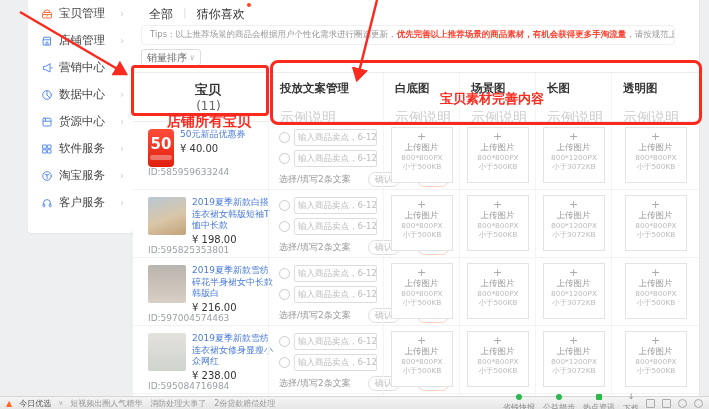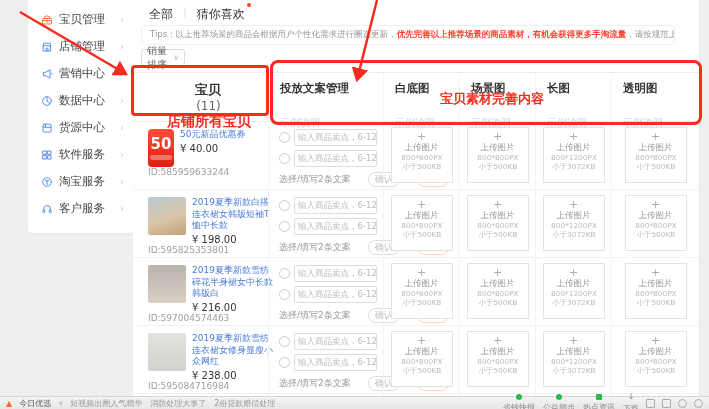--- a/index.html
+++ b/index.html
@@ -1,41 +1,41 @@
 <!DOCTYPE html>
 <html><head>
 <meta charset="utf-8">
 <style>
   html,body{margin:0;padding:0;}
   body{font-family:"DejaVu Sans","Liberation Sans",sans-serif;background:#edeff1;}
   .screen{position:relative;width:709px;height:409px;overflow:hidden;background:#edeff1;}
 
   
-  .sidebar{position:absolute;left:28px;top:0;width:105px;height:233px;background:#fff;border-radius:0 0 4px 4px;box-shadow:0 1px 2px rgba(0,0,0,.04);padding-top:6px;box-sizing:border-box;}
+  .sidebar{position:absolute;left:28px;top:0;width:105px;height:233px;background:#fff;border-radius:0 0 4px 4px;box-shadow:0 1px 2px rgba(0,0,0,.04);box-sizing:border-box;}
   .side-item{height:27px;display:flex;align-items:center;gap:6px;padding:0 9px 0 13px;font-size:11.5px;color:#444;cursor:pointer;}
   .side-item .icn{width:12px;height:12px;color:#5b8ff0;flex:0 0 auto;display:flex;}
   .side-item .chev{margin-left:auto;color:#ccc;font-size:10px;line-height:1;}
 
   
   .panel{position:absolute;left:133px;top:0;width:567px;height:396px;background:#fff;border-right:1px solid #e6e6e6;box-sizing:border-box;overflow:hidden;}
   .tabs{display:flex;gap:10px;padding:6px 0 0 16px;font-size:12px;color:#333;height:15px;}
   .tab{cursor:pointer;position:relative;}
   .tab-divider{color:#ddd;font-size:11px;}
   .tab .dot{position:absolute;top:-3px;right:-6px;width:4px;height:4px;border-radius:50%;background:#ff4422;}
   .tips{margin:4px 24px 0 8px;height:20px;border:1px solid #f0f0f0;border-radius:4px;display:flex;align-items:center;padding:0 8px;font-size:8.5px;color:#999;white-space:nowrap;overflow:hidden;box-sizing:border-box;}
   .tips .hl{color:#ff4433;font-weight:bold;}
-  .sort{margin:4px 0 0 8px;width:44px;height:17px;border:1px solid #ddd;border-radius:3px;display:flex;align-items:center;justify-content:space-between;padding:0 5px;font-size:10px;color:#666;box-sizing:border-box;cursor:pointer;background:#fff;}
+  .sort{margin:4px 0 0 8px;width:60px;height:17px;border:1px solid #ddd;border-radius:3px;display:flex;align-items:center;justify-content:space-between;padding:0 5px;font-size:10px;color:#666;box-sizing:border-box;cursor:pointer;background:#fff;}
   .sort .chev{color:#bbb;font-size:8px;}
 
   
   .trow{display:grid;grid-template-columns:135px 115px 76px 76px 76px 1fr;}
   .thead{border-top:1px solid #ececec;border-bottom:1px solid #ececec;height:48px;margin-top:6px;}
   .hcell{border-left:1px solid #f4f4f4;padding:8px 0 0 11px;box-sizing:border-box;}
   .hcell .t{font-size:11.5px;font-weight:bold;color:#333;}
-  .hcell .s{font-size:10px;color:#ccc;margin-top:20px;cursor:pointer;}
+  .hcell .s{font-size:14px;color:#ccc;margin-top:13px;cursor:pointer;}
   .hcell-prod{display:flex;align-items:center;padding-left:15px;border-left:none;flex-direction:column;}
   .hp-title{font-size:13px;font-weight:bold;color:#333;}
   .hp-count{font-size:12px;color:#666;margin-left:1px;}
   .hp-ann{font-size:14px;font-weight:bold;color:#fb2a1e;margin-left:2px;white-space:nowrap;}
   .row{height:67px;border-bottom:1px solid #f2f2f2;}
   .cell{border-left:1px solid #f4f4f4;box-sizing:border-box;}
 
   .cell-prod{padding:7px 4px 0 15px;border-left:none;}
   .prod-top{display:flex;gap:6px;}
   .pimg{width:38px;height:38px;border-radius:2px;flex:0 0 auto;}

